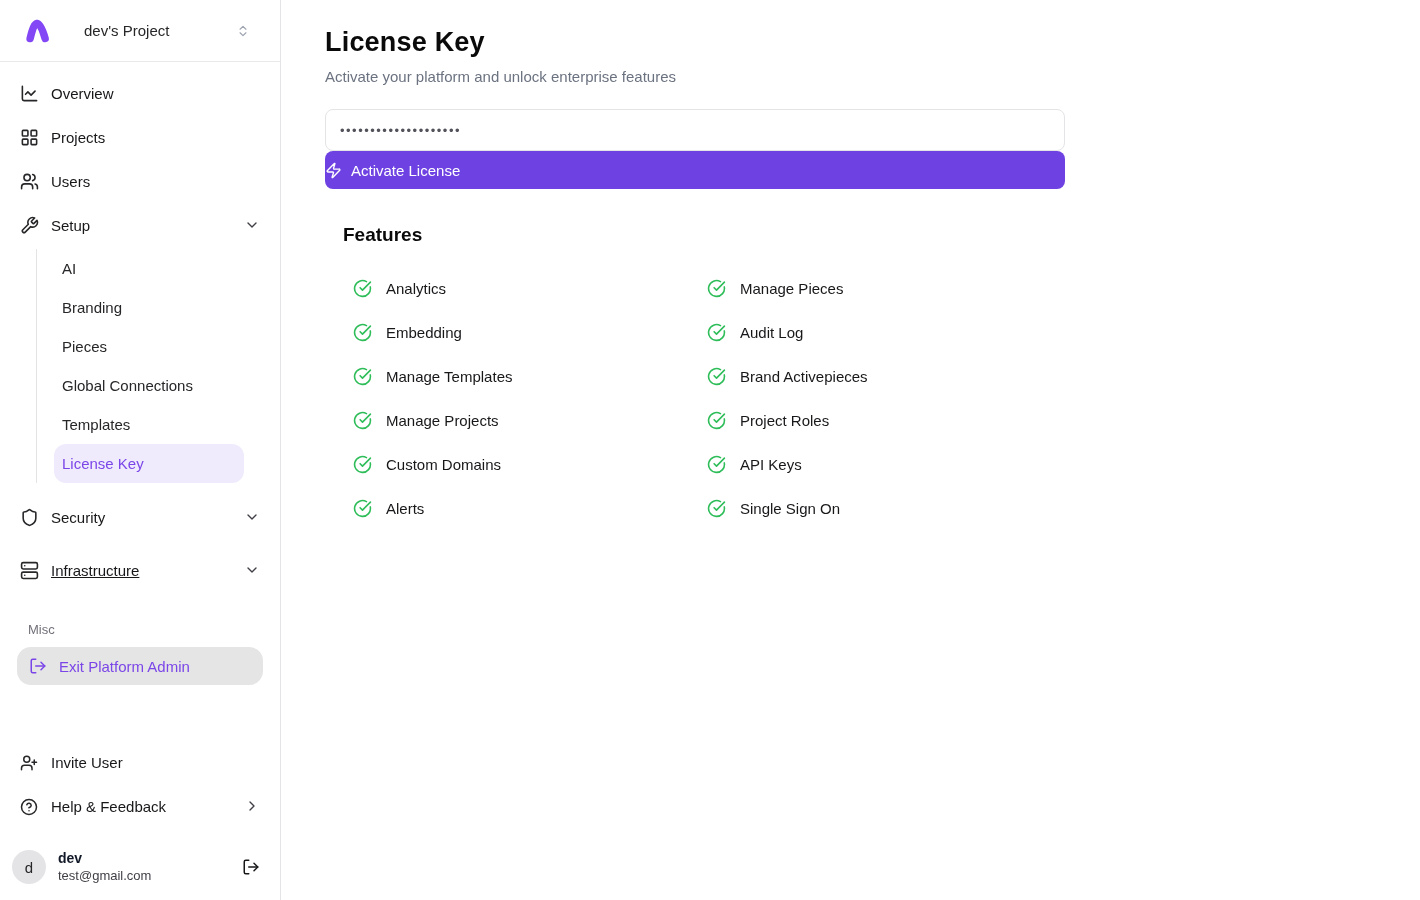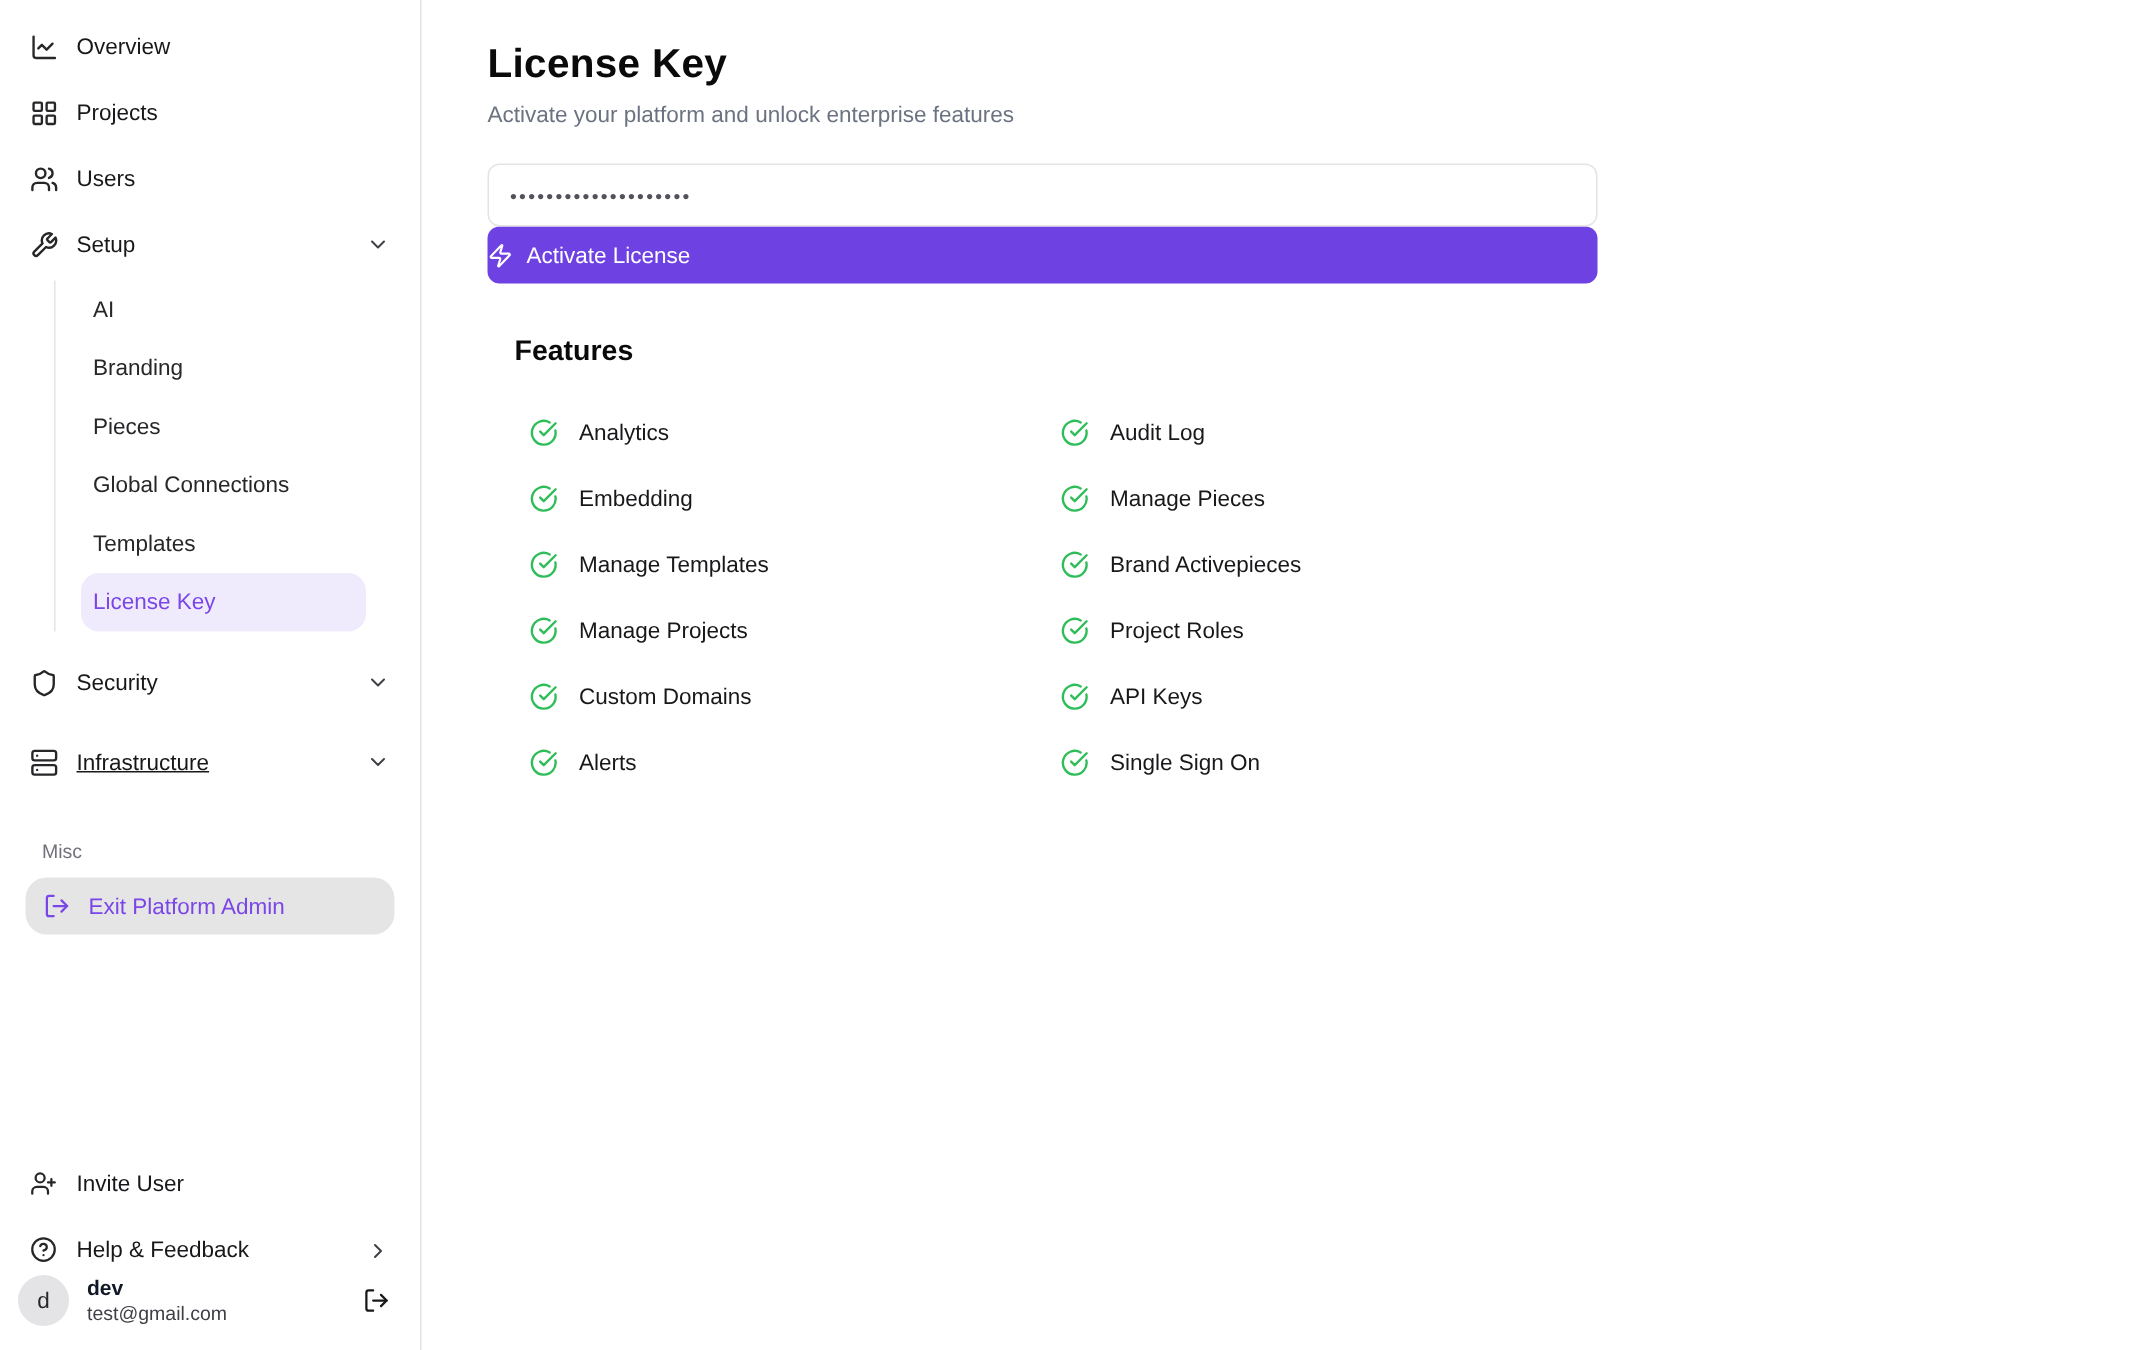--- a/index.html
+++ b/index.html
@@ -19,21 +19,21 @@
 
   .sub-list { margin:2px 0 6px 28px; border-left:1px solid #e4e4e7; padding-left:17px; }
   .sub-item { display:flex; align-items:center; height:39px; padding:0 10px 0 8px; margin:0 28px 0 0; font-size:15px; color:#27272a; border-radius:12px; cursor:pointer; }
   .sub-item.active { background:#efebfd; color:#7b46e8; }
 
   .misc-label { font-size:13px; color:#71717a; margin:30px 0 10px 20px; }
   .exit-pill { display:flex; align-items:center; margin:0 9px; height:38px; border-radius:14px; background:#e5e5e5; color:#7b46e8; font-size:15px; padding:0 12px; cursor:pointer; }
   .exit-pill .ic { width:18px; height:18px; margin-right:12px; }
 
   .sb-bottom { position:absolute; left:0; bottom:8px; width:100%; padding:0 8px; }
-  .bottom-item { display:flex; align-items:flex-end; height:44px; padding:0 12px; font-size:15px; color:#18181b; border-radius:12px; cursor:pointer; }
+  .bottom-item { display:flex; align-items:flex-start; height:44px; padding:0 12px; font-size:15px; color:#18181b; border-radius:12px; cursor:pointer; }
   .bottom-item .ic { width:18px; height:18px; margin-right:13px; color:#27272a; }
   .bottom-item .chev { margin-left:auto; width:16px; height:16px; color:#3f3f46; }
   .user-row { display:flex; align-items:center; padding:8px 12px 8px 4px; }
   .avatar { width:34px; height:34px; border-radius:50%; background:#e4e4e7; color:#27272a; font-size:15px; display:flex; align-items:center; justify-content:center; }
   .user-meta { margin-left:12px; line-height:1.25; }
   .user-name { font-size:14px; font-weight:bold; color:#111827; }
   .user-email { font-size:13px; color:#3f3f46; }
   .logout-btn { margin-left:auto; width:18px; height:18px; color:#18181b; cursor:pointer; }
 
   
@@ -49,20 +49,30 @@
   .feature { display:flex; align-items:center; height:44px; font-size:15px; color:#18181b; }
   .feature .check { width:19px; height:19px; color:#2ebd59; margin-right:14px; flex:0 0 auto; }
 
   svg { display:block; }
 </style>
 </head>
 <body>
 
 <aside class="sidebar">
 
+  <div class="sb-header">
+    <svg class="logo-svg" viewBox="0 0 24 24">
+      <path d="M6.5 18 C8.5 9.5 10 6.5 12 6 C14.5 6.5 16.5 11 18.5 18" fill="none" stroke="#8347f5" stroke-width="6" stroke-linecap="round" stroke-linejoin="round"></path>
+    </svg>
+    <span class="project-name">dev's Project</span>
+    <svg class="updown" width="14" height="14" viewBox="0 0 24 24" fill="none" stroke="currentColor" stroke-width="2" stroke-linecap="round" stroke-linejoin="round">
+      <path d="m7 15 5 5 5-5"></path>
+        <path d="m7 9 5-5 5 5"></path>
+    </svg>
+  </div>
 
   <nav class="nav">
 
     <div class="nav-item">
       <svg class="ic" viewBox="0 0 24 24" fill="none" stroke="currentColor" stroke-width="2" stroke-linecap="round" stroke-linejoin="round">
           <path d="M3 3v16a2 2 0 0 0 2 2h16"></path>
           <path d="m19 9-5 5-4-4-3 3"></path>
         </svg>
       <span>Overview</span>
     </div>
@@ -251,34 +261,34 @@
           </svg>
           <span>Alerts</span>
         </div>
     </div>
     <div>
       <div class="feature">
           <svg class="check" viewBox="0 0 24 24" fill="none" stroke="currentColor" stroke-width="2" stroke-linecap="round" stroke-linejoin="round">
             <path d="M21.801 10A10 10 0 1 1 17 3.335"></path>
             <path d="m9 11 3 3L22 4"></path>
           </svg>
+          <span>Manage Pieces</span>
+        </div>
+      <div class="feature">
+          <svg class="check" viewBox="0 0 24 24" fill="none" stroke="currentColor" stroke-width="2" stroke-linecap="round" stroke-linejoin="round">
+            <path d="M21.801 10A10 10 0 1 1 17 3.335"></path>
+            <path d="m9 11 3 3L22 4"></path>
+          </svg>
           <span>Audit Log</span>
         </div>
       <div class="feature">
           <svg class="check" viewBox="0 0 24 24" fill="none" stroke="currentColor" stroke-width="2" stroke-linecap="round" stroke-linejoin="round">
             <path d="M21.801 10A10 10 0 1 1 17 3.335"></path>
             <path d="m9 11 3 3L22 4"></path>
           </svg>
-          <span>Manage Pieces</span>
-        </div>
-      <div class="feature">
-          <svg class="check" viewBox="0 0 24 24" fill="none" stroke="currentColor" stroke-width="2" stroke-linecap="round" stroke-linejoin="round">
-            <path d="M21.801 10A10 10 0 1 1 17 3.335"></path>
-            <path d="m9 11 3 3L22 4"></path>
-          </svg>
           <span>Brand Activepieces</span>
         </div>
       <div class="feature">
           <svg class="check" viewBox="0 0 24 24" fill="none" stroke="currentColor" stroke-width="2" stroke-linecap="round" stroke-linejoin="round">
             <path d="M21.801 10A10 10 0 1 1 17 3.335"></path>
             <path d="m9 11 3 3L22 4"></path>
           </svg>
           <span>Project Roles</span>
         </div>
       <div class="feature">

